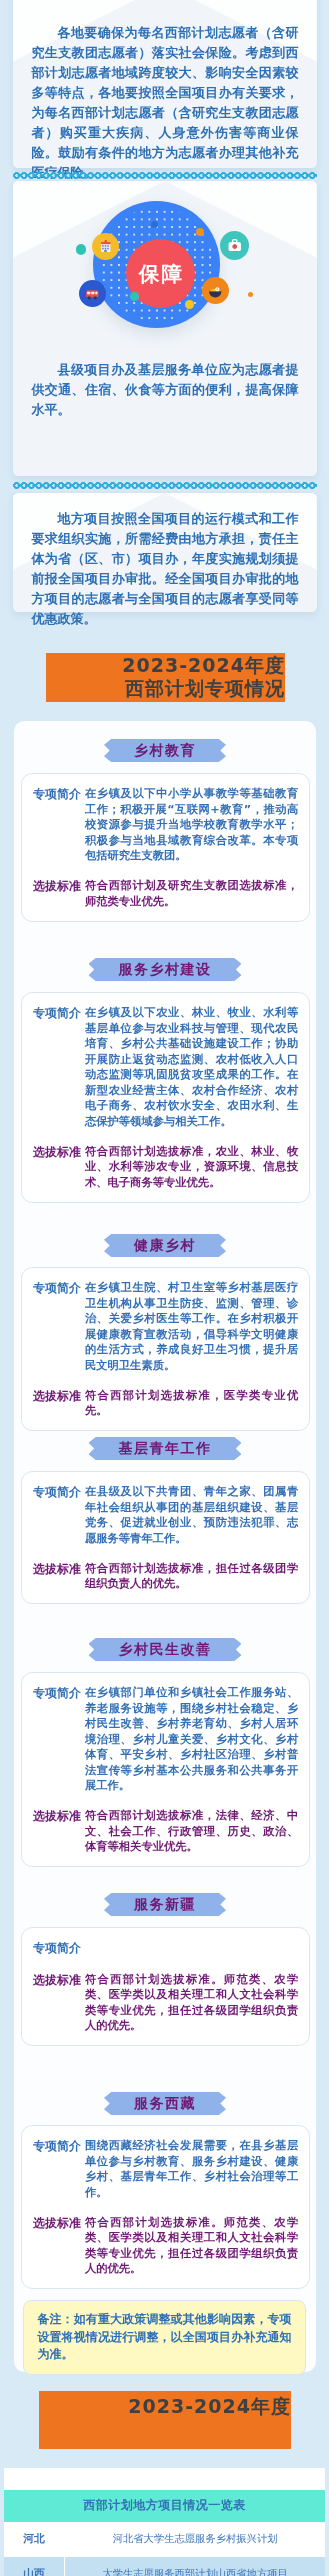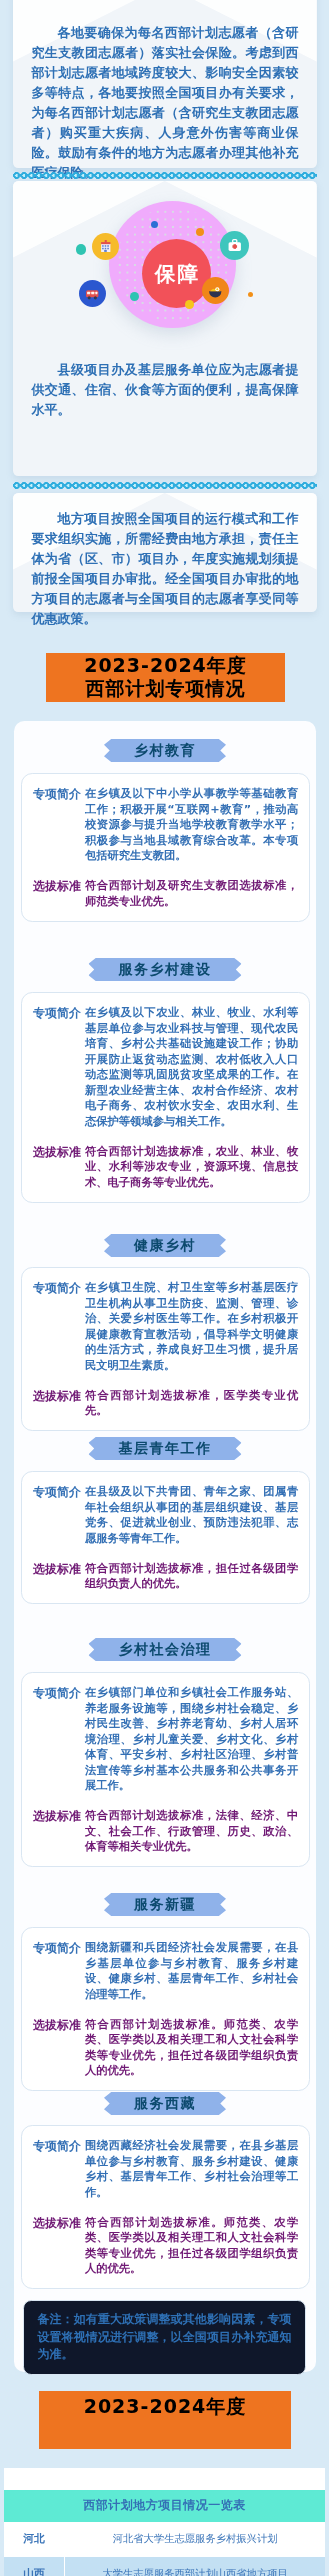--- a/index.html
+++ b/index.html
@@ -17,46 +17,46 @@
   
   .bead{position:absolute;left:13px;width:304px;height:8.8px;
     background-image:
       radial-gradient(circle at 3.6px 4.4px, #c4f0fb 0 1.3px, #2fadde 1.3px 3.2px, rgba(0,0,0,0) 3.6px),
       linear-gradient(#2fadde,#2fadde);
     background-size:7.4px 8.8px, 100% 2.6px;
     background-position:0 0, 0 3.1px;
     background-repeat:repeat-x, no-repeat;}
   
   .gwrap{position:absolute;left:0;top:10.3px;width:304px;height:170px;}
-  .big-circle{position:absolute;left:96px;top:9.8px;width:127px;height:127px;background:#f0abfc;
+  .big-circle{position:absolute;left:80px;top:9.8px;width:127px;height:127px;background:#3b82f6;
               border-radius:50%;box-shadow:0 6.2px 15.5px rgba(140,160,185,.28);}
   .dots{position:absolute;inset:7.2px;border-radius:50%;
         background-image:radial-gradient(#d7dde4 1.1px, rgba(0,0,0,0) 1.5px);background-size:7.6px 7.6px;}
   .red-circle{position:absolute;left:33px;top:38px;width:69px;height:69px;background:#f25159;border-radius:50%;
               display:flex;align-items:center;justify-content:center;}
   .red-circle span{color:#fff;font-size:20.6px;font-weight:bold;letter-spacing:2.1px;text-indent:2.1px;}
   .icircle{position:absolute;border-radius:50%;display:flex;align-items:center;justify-content:center;}
   
-  .banner{position:absolute;background:#ee7420;color:#000000;font-weight:bold;text-align:center;letter-spacing:1px;}
+  .banner{position:absolute;background:#ee7420;color:#404040;font-weight:bold;text-align:right;letter-spacing:1px;}
   
   .panel{position:absolute;left:14px;top:721px;width:302px;height:1651px;background:#fcfdff;border-radius:10.3px;}
   
-  .ribbon{position:absolute;left:50%;transform:translateX(-50%);background:#8fb2ea;color:#0c4a6e;font-weight:bold;
+  .ribbon{position:absolute;left:50%;transform:translateX(-50%);background:#8fb2ea;color:#701a75;font-weight:bold;
     font-size:14px;line-height:23px;height:23px;padding:0 30px;letter-spacing:1.5px;white-space:nowrap;
     clip-path:polygon(7.2px 0,calc(100% - 7.2px) 0,100% 25%,calc(100% - 5.7px) 50%,100% 75%,calc(100% - 7.2px) 100%,7.2px 100%,0 75%,5.7px 50%,0 25%);}
   
   .pcard{position:absolute;left:20.6px;width:289px;background:#fff;border:1px solid #d9e6f2;border-radius:11.3px;
          padding:12.4px 10.3px 11.3px 11.3px;box-sizing:border-box;}
   .prow{display:flex;}
   .prow + .prow{margin-top:14.4px;}
   .plabel{flex:0 0 52px;font-size:12px;font-weight:bold;}
   .pbody{flex:1;font-size:11.3px;line-height:15.5px;font-weight:600;text-align:justify;margin:0;}
   .blue{color:#3470b5}
   .orange{color:#701a75}
-  .note-card{position:absolute;left:23px;top:2300px;width:283px;background:#0f172a;border:1px solid #d9e6f2;
+  .note-card{position:absolute;left:23px;top:2300px;width:283px;background:#fef9c3;border:1px solid #d9e6f2;
      border-radius:8.2px;padding:10.3px 13.4px;box-sizing:border-box;color:#2e70b5;font-size:12px;line-height:17.5px;
      font-weight:600;text-align:justify;}
   
   .table{position:absolute;left:4.1px;top:2468px;width:321px;background:#fff;padding-top:21.6px;}
   .thead{height:32px;background:#5eead4;display:flex;align-items:center;justify-content:center;
          color:#3470b5;font-size:12px;font-weight:bold;letter-spacing:0.5px;}
   .trow{display:flex;height:35px;}
   .trow:nth-child(even){background:#c3e0f3;}
   .region{flex:0 0 60px;border-right:1px solid #fff;display:flex;align-items:center;justify-content:center;
           font-size:10.8px;font-weight:600;color:#3a74b8;}
@@ -187,37 +187,36 @@
     <div class="prow">
       <div class="plabel blue">专项简介</div>
       <p class="pbody blue">在县级及以下共青团、青年之家、团属青年社会组织从事团的基层组织建设、基层党务、促进就业创业、预防违法犯罪、志愿服务等青年工作。</p>
     </div>
     <div class="prow">
       <div class="plabel orange">选拔标准</div>
       <p class="pbody orange">符合西部计划选拔标准，担任过各级团学组织负责人的优先。</p>
     </div>
   </div>
 
-  <div class="ribbon" style="top:1638px;">乡村社会治理</div>
+  <div class="ribbon" style="top:1638px;">乡村民生改善</div>
   <div class="pcard" style="top:1672px;">
     <div class="prow">
       <div class="plabel blue">专项简介</div>
       <p class="pbody blue">在乡镇部门单位和乡镇社会工作服务站、养老服务设施等，围绕乡村社会稳定、乡村民生改善、乡村养老育幼、乡村人居环境治理、乡村儿童关爱、乡村文化、乡村体育、平安乡村、乡村社区治理、乡村普法宣传等乡村基本公共服务和公共事务开展工作。</p>
     </div>
     <div class="prow">
       <div class="plabel orange">选拔标准</div>
       <p class="pbody orange">符合西部计划选拔标准，法律、经济、中文、社会工作、行政管理、历史、政治、体育等相关专业优先。</p>
     </div>
   </div>
 
   <div class="ribbon" style="top:1893px;">服务新疆</div>
   <div class="pcard" style="top:1927px;">
     <div class="prow">
       <div class="plabel blue">专项简介</div>
-      <p class="pbody blue">围绕新疆和兵团经济社会发展需要，在县乡基层单位参与乡村教育、服务乡村建设、健康乡村、基层青年工作、乡村社会治理等工作。</p>
     </div>
     <div class="prow">
       <div class="plabel orange">选拔标准</div>
       <p class="pbody orange">符合西部计划选拔标准。师范类、农学类、医学类以及相关理工和人文社会科学类等专业优先，担任过各级团学组织负责人的优先。</p>
     </div>
   </div>
 
   <div class="ribbon" style="top:2092px;">服务西藏</div>
   <div class="pcard" style="top:2125px;">
     <div class="prow">

